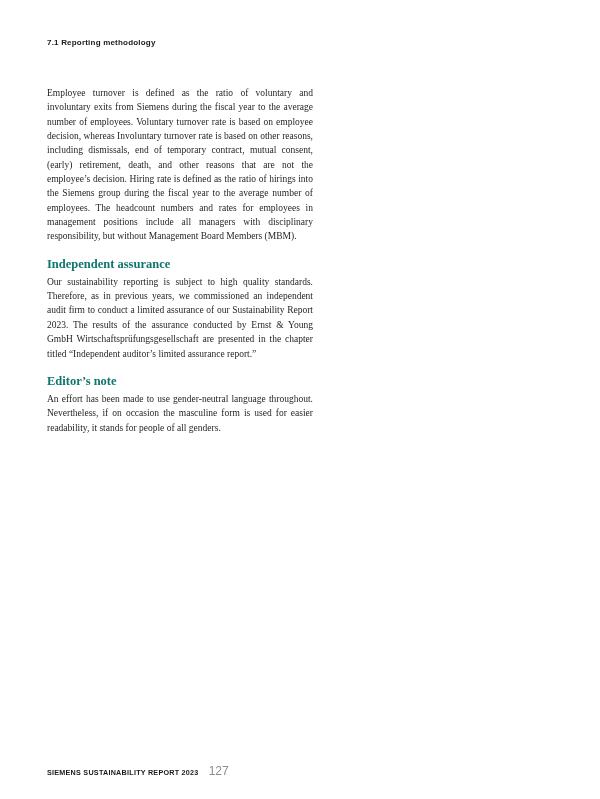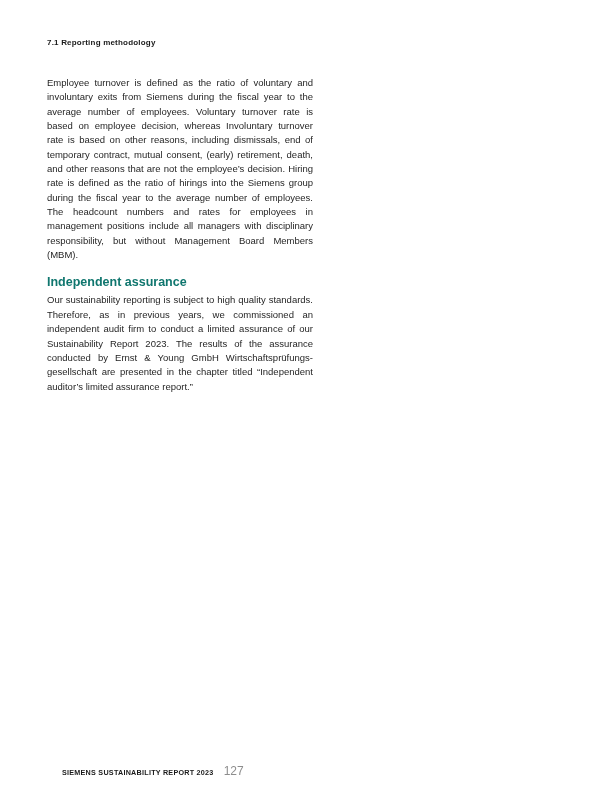--- a/index.html
+++ b/index.html
@@ -20,42 +20,43 @@
     left: 47px;
     top: 38px;
     font-size: 8px;
     font-weight: bold;
     letter-spacing: 0.2px;
     color: #1a1a1a;
   }
   .content {
     position: absolute;
     left: 47px;
-    top: 76px;
+    top: 86px;
     width: 266px;
+    font-family: Liberation Serif, serif;
   }
   .body-para {
     margin: 0;
     font-size: 9.5px;
     line-height: 14.35px;
     text-align: justify;
     color: #1f1f1f;
     hyphens: manual;
     -webkit-hyphens: manual;
   }
   .section-heading {
     margin: 13px 0 3px 0;
     font-size: 12.5px;
     line-height: 15px;
     font-weight: bold;
     color: #0f766e;
   }
   .page-footer {
     position: absolute;
-    left: 62px;
+    left: 47px;
     top: 764px;
     display: flex;
     align-items: baseline;
     text-align: right;
   }
   .footer-title {
     font-size: 7.2px;
     font-weight: bold;
     letter-spacing: 0.25px;
     color: #1a1a1a;
@@ -76,20 +77,24 @@
 
   <div class="content">
 
     <p class="body-para">Employee turnover is defined as the ratio of voluntary and involuntary exits from Siemens during the fiscal year to the average number of employees. Voluntary turnover rate is based on employee decision, whereas Involuntary turnover rate is based on other reasons, including dismissals, end of temporary contract, mutual consent, (early) retirement, death, and other reasons that are not the employee’s decision. Hiring rate is defined as the ratio of hirings into the Siemens group during the fiscal year to the average number of employees. The headcount numbers and rates for employees in management positions include all managers with disci­plinary responsibility, but without Management Board Members (MBM).</p>
 
     <div>
       <h2 class="section-heading">Independent assurance</h2>
       <p class="body-para">Our sustainability reporting is subject to high quality stan­dards. Therefore, as in previous years, we commissioned an independent audit firm to conduct a limited assurance of our Sustainability Report 2023. The results of the assurance conducted by Ernst &amp; Young GmbH Wirtschaftsprüfungs­gesellschaft are presented in the chapter titled “Independent auditor’s limited assurance report.”</p>
     </div>
 
+    <div>
+      <h2 class="section-heading">Editor’s note</h2>
+      <p class="body-para">An effort has been made to use gender-neutral language throughout. Nevertheless, if on occasion the masculine form is used for easier readability, it stands for people of all genders.</p>
+    </div>
 
   </div>
 
   <div class="page-footer">
     <span class="footer-title">SIEMENS SUSTAINABILITY REPORT 2023</span>
     <span class="footer-page-number">127</span>
   </div>
 
 </div>
 

